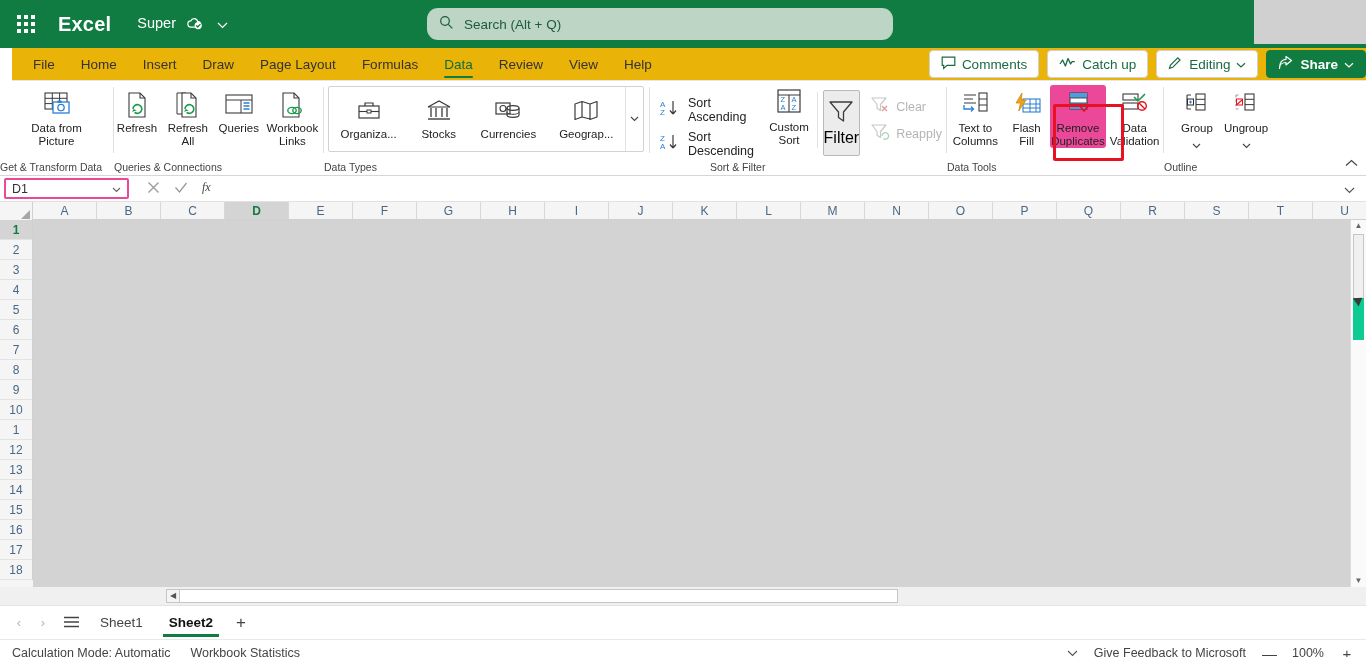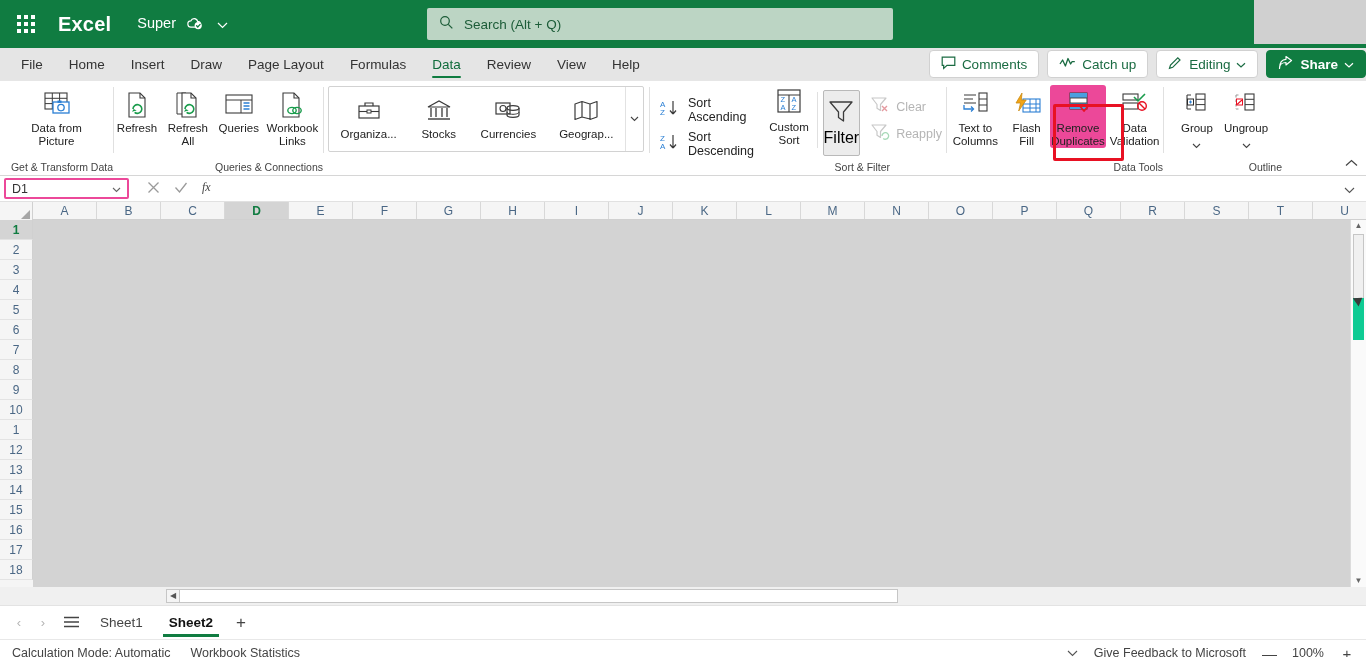--- a/index.html
+++ b/index.html
@@ -30,33 +30,33 @@
     margin-left: 12px; letter-spacing: .2px; cursor: pointer;
   }
   .file-name {
     color: #fff; font-size: 14.5px; margin-left: 26px; cursor: pointer;
   }
   .cloud-ic { margin-left: 7px; display: inline-block; vertical-align: -3px; }
   .chev-white { margin-left: 9px; display: inline-block; vertical-align: -1px; cursor: pointer; }
   .searchbox {
     position: absolute; left: 427px; top: 8px;
     width: 466px; height: 32px; background: #bcd5c4;
-    border-radius: 2px; display: flex; align-items: center;
+    border-radius: 11px; display: flex; align-items: center;
     padding-left: 12px; cursor: text;
   }
   .searchbox .sph { color: #1c5c38; font-size: 13.5px; margin-left: 10px; }
   .topright-block {
     position: absolute; right: 0; top: 0; width: 112px; height: 44px;
     background: #d0d0d0;
   }
 
   
   .tabstrip {
-    height: 33px; background: #e5e5e5; display: flex; align-items: stretch;
-    position: relative; border-bottom: 1px solid #e6e6e6;
+    height: 33px; background: #eab308; display: flex; align-items: stretch;
+    position: relative; border-bottom: 1px solid #e6e6e6; margin-left: 12px;
   }
   .tab {
     display: flex; align-items: center; padding: 0 13px;
     font-size: 13.5px; color: #333; cursor: pointer; position: relative;
   }
   .tab.active { color: #0f6b3b; font-weight: normal; }
   .tab.active::after {
     content: ""; position: absolute; left: 13px; right: 13px; bottom: 2px;
     height: 2.5px; background: #107c41; border-radius: 2px;
   }
@@ -81,21 +81,21 @@
   
   .ribbon {
     height: 95px; background: #fff; position: relative;
     border-bottom: 1px solid #d6d6d6; display: flex; align-items: flex-start;
   }
   .rgroup { position: relative; height: 95px; }
   .rgroup-items {
     display: flex; align-items: flex-start; height: 72px; padding-top: 4px;
   }
   .rgroup-label {
-    position: absolute; bottom: 3px; left: 0; right: 0; text-align: right;
+    position: absolute; bottom: 3px; left: 0; right: 0; text-align: left;
     font-size: 10.5px; color: #444;
   }
   .rgroup-sep {
     width: 1px; height: 66px; background: #e0e0e0; margin-top: 6px;
     align-self: flex-start;
   }
   .ritem {
     display: flex; flex-direction: column; align-items: center;
     justify-content: flex-start; cursor: pointer; padding: 3px 4px 0;
     border-radius: 3px; min-width: 46px;
@@ -491,20 +491,21 @@
           </span>
           <span class="lb" style="max-width:84px;">Geograp...</span>
         </div>
       </div>
       <div class="dt-more">
         <svg width="9" height="6" viewBox="0 0 9 6">
             <path d="M1 1l3.5 3.5L8 1" fill="none" stroke="#444" stroke-width="1.1"></path>
           </svg>
       </div>
     </div>
+    <div class="rgroup-label">Data Types</div>
   </div>
   <div class="rgroup-sep"></div>
 
   <div class="rgroup" style="width:296px;">
     <div class="rgroup-items" style="align-items:flex-start;">
       <div style="display:flex;flex-direction:column;justify-content:center;padding-top:8px;margin-left:6px;">
         <div class="ritem-h">
           <span>
             <svg width="22" height="18" viewBox="0 0 22 18">
               <text x="0" y="8" font-size="8" fill="#2a7fd4" font-family="Liberation Sans, sans-serif">A</text>

